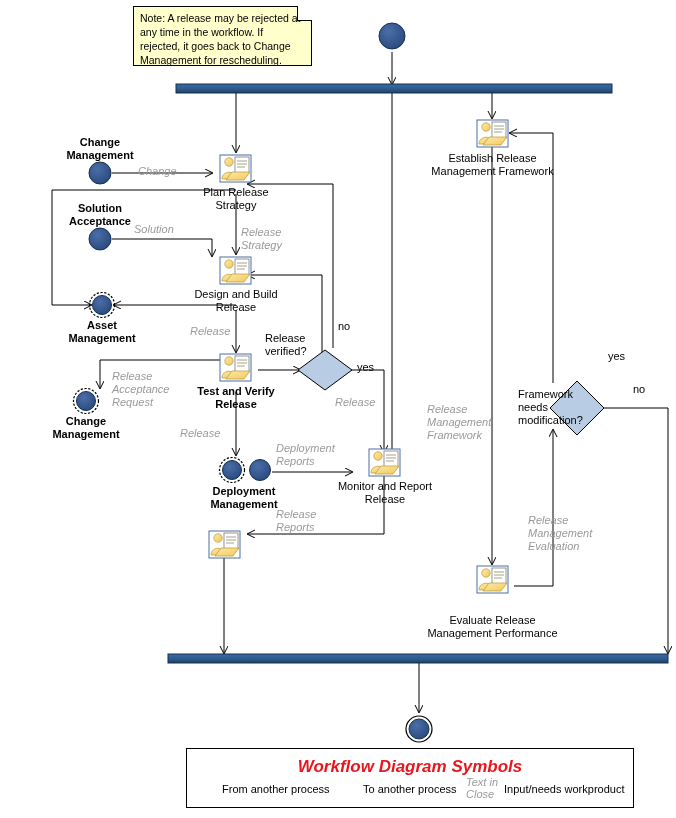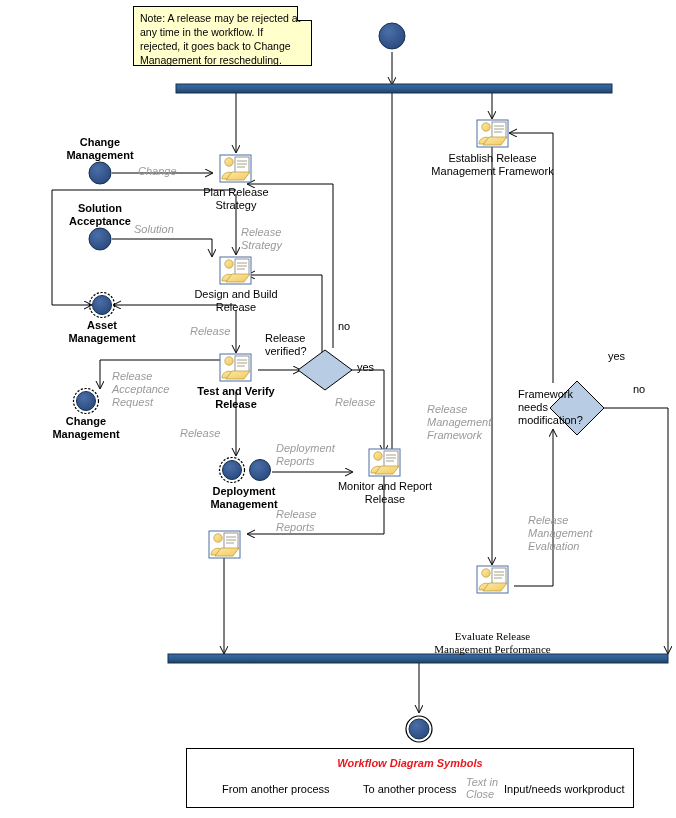--- a/index.html
+++ b/index.html
@@ -10,21 +10,21 @@
   .lbl.b{font-weight:bold;}
   .wp{position:absolute;font-size:11px;font-style:italic;color:#9a9a9a;line-height:13px;white-space:pre-line;}
   .branch{position:absolute;font-size:11px;color:#000;line-height:12px;}
   .dq{position:absolute;font-size:11px;color:#000;line-height:13px;white-space:pre-line;text-align:left;}
   .note{position:absolute;font-size:10.5px;color:#000;line-height:14px;
         background:#ffffcc;border:1px solid #000;padding:4px 6px;box-sizing:border-box;}
   .note .fold{position:absolute;right:-1px;top:-1px;width:14px;height:14px;
         background:#fff;border-left:1px solid #000;border-bottom:1px solid #000;
         transform:none;}
   .legendbox{position:absolute;border:1px solid #000;background:#fff;box-sizing:border-box;}
-  .legendtitle{position:absolute;width:100%;text-align:center;font-size:11px;font-weight:bold;
+  .legendtitle{position:absolute;width:100%;text-align:center;font-size:17px;font-weight:bold;
         font-style:italic;color:#e8171f;}
   .legitem{position:absolute;font-size:11px;color:#000;}
   .legitem.gray{font-style:italic;color:#9a9a9a;line-height:12px;white-space:pre-line;}
 </style>
 </head>
 <body>
 
 <div id="canvas">
 
   <svg id="svgroot" viewBox="0 0 676 818" xmlns="http://www.w3.org/2000/svg">
@@ -245,21 +245,21 @@
   <div class="lbl" style="left:176px;top:186px;width:120px;">Plan Release
 Strategy</div>
   <div class="lbl" style="left:176px;top:288px;width:120px;">Design and Build
 Release</div>
   <div class="lbl" style="left:176px;top:385px;width:120px;font-weight:bold;">Test and Verify
 Release</div>
   <div class="lbl" style="left:320px;top:480px;width:130px;">Monitor and Report
 Release</div>
   <div class="lbl" style="left:415px;top:152px;width:155px;">Establish Release
 Management Framework</div>
-  <div class="lbl" style="left:415px;top:630px;width:155px;font-family:Liberation Serif, serif;">Evaluate Release
+  <div class="lbl" style="left:415px;top:614px;width:155px;">Evaluate Release
 Management Performance</div>
 
   <div class="lbl b" style="left:42px;top:136px;width:116px;">Change
 Management</div>
   <div class="lbl b" style="left:42px;top:202px;width:116px;">Solution
 Acceptance</div>
   <div class="lbl b" style="left:44px;top:319px;width:116px;">Asset
 Management</div>
   <div class="lbl b" style="left:28px;top:415px;width:116px;">Change
 Management</div>

